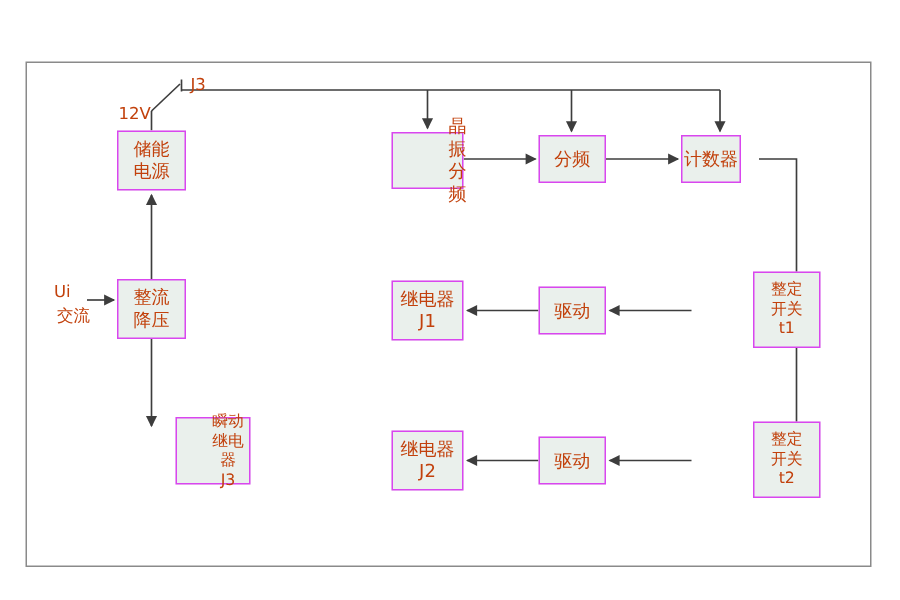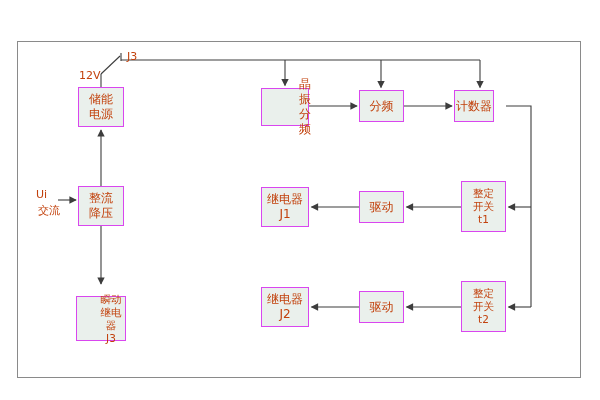--- a/index.html
+++ b/index.html
@@ -40,20 +40,21 @@
     flex-direction: column;
     align-items: center;
     justify-content: center;
     text-align: center;
     font-size: 12px;
     line-height: 15px;
   }
   .node.small {
     font-size: 10.5px;
     line-height: 13px;
+    margin-left: 41px;
   }
   .lbl {
     position: absolute;
     font-size: 11px;
     line-height: 13px;
     white-space: nowrap;
   }
   .lbl.cn {
     font-size: 11px;
   }
@@ -110,21 +111,21 @@
   <div class="node" style="left:78px; top:87px; width:46px; height:40px;">
     <div>储能</div>
     <div>电源</div>
   </div>
 
   <div class="node" style="left:78px; top:186px; width:46px; height:40px;">
     <div>整流</div>
     <div>降压</div>
   </div>
 
-  <div class="node small" style="left:76px; top:296px; width:50px; height:45px;padding-left:20px;">
+  <div class="node small" style="left:76px; top:278px; width:50px; height:45px;padding-left:20px;">
     <div>瞬动</div>
     <div>继电器</div>
     <div>J3</div>
   </div>
 
   <div class="node" style="left:261px; top:88px; width:48px; height:38px;padding-left:40px;">
     <div>晶振</div>
     <div>分频</div>
   </div>
 

